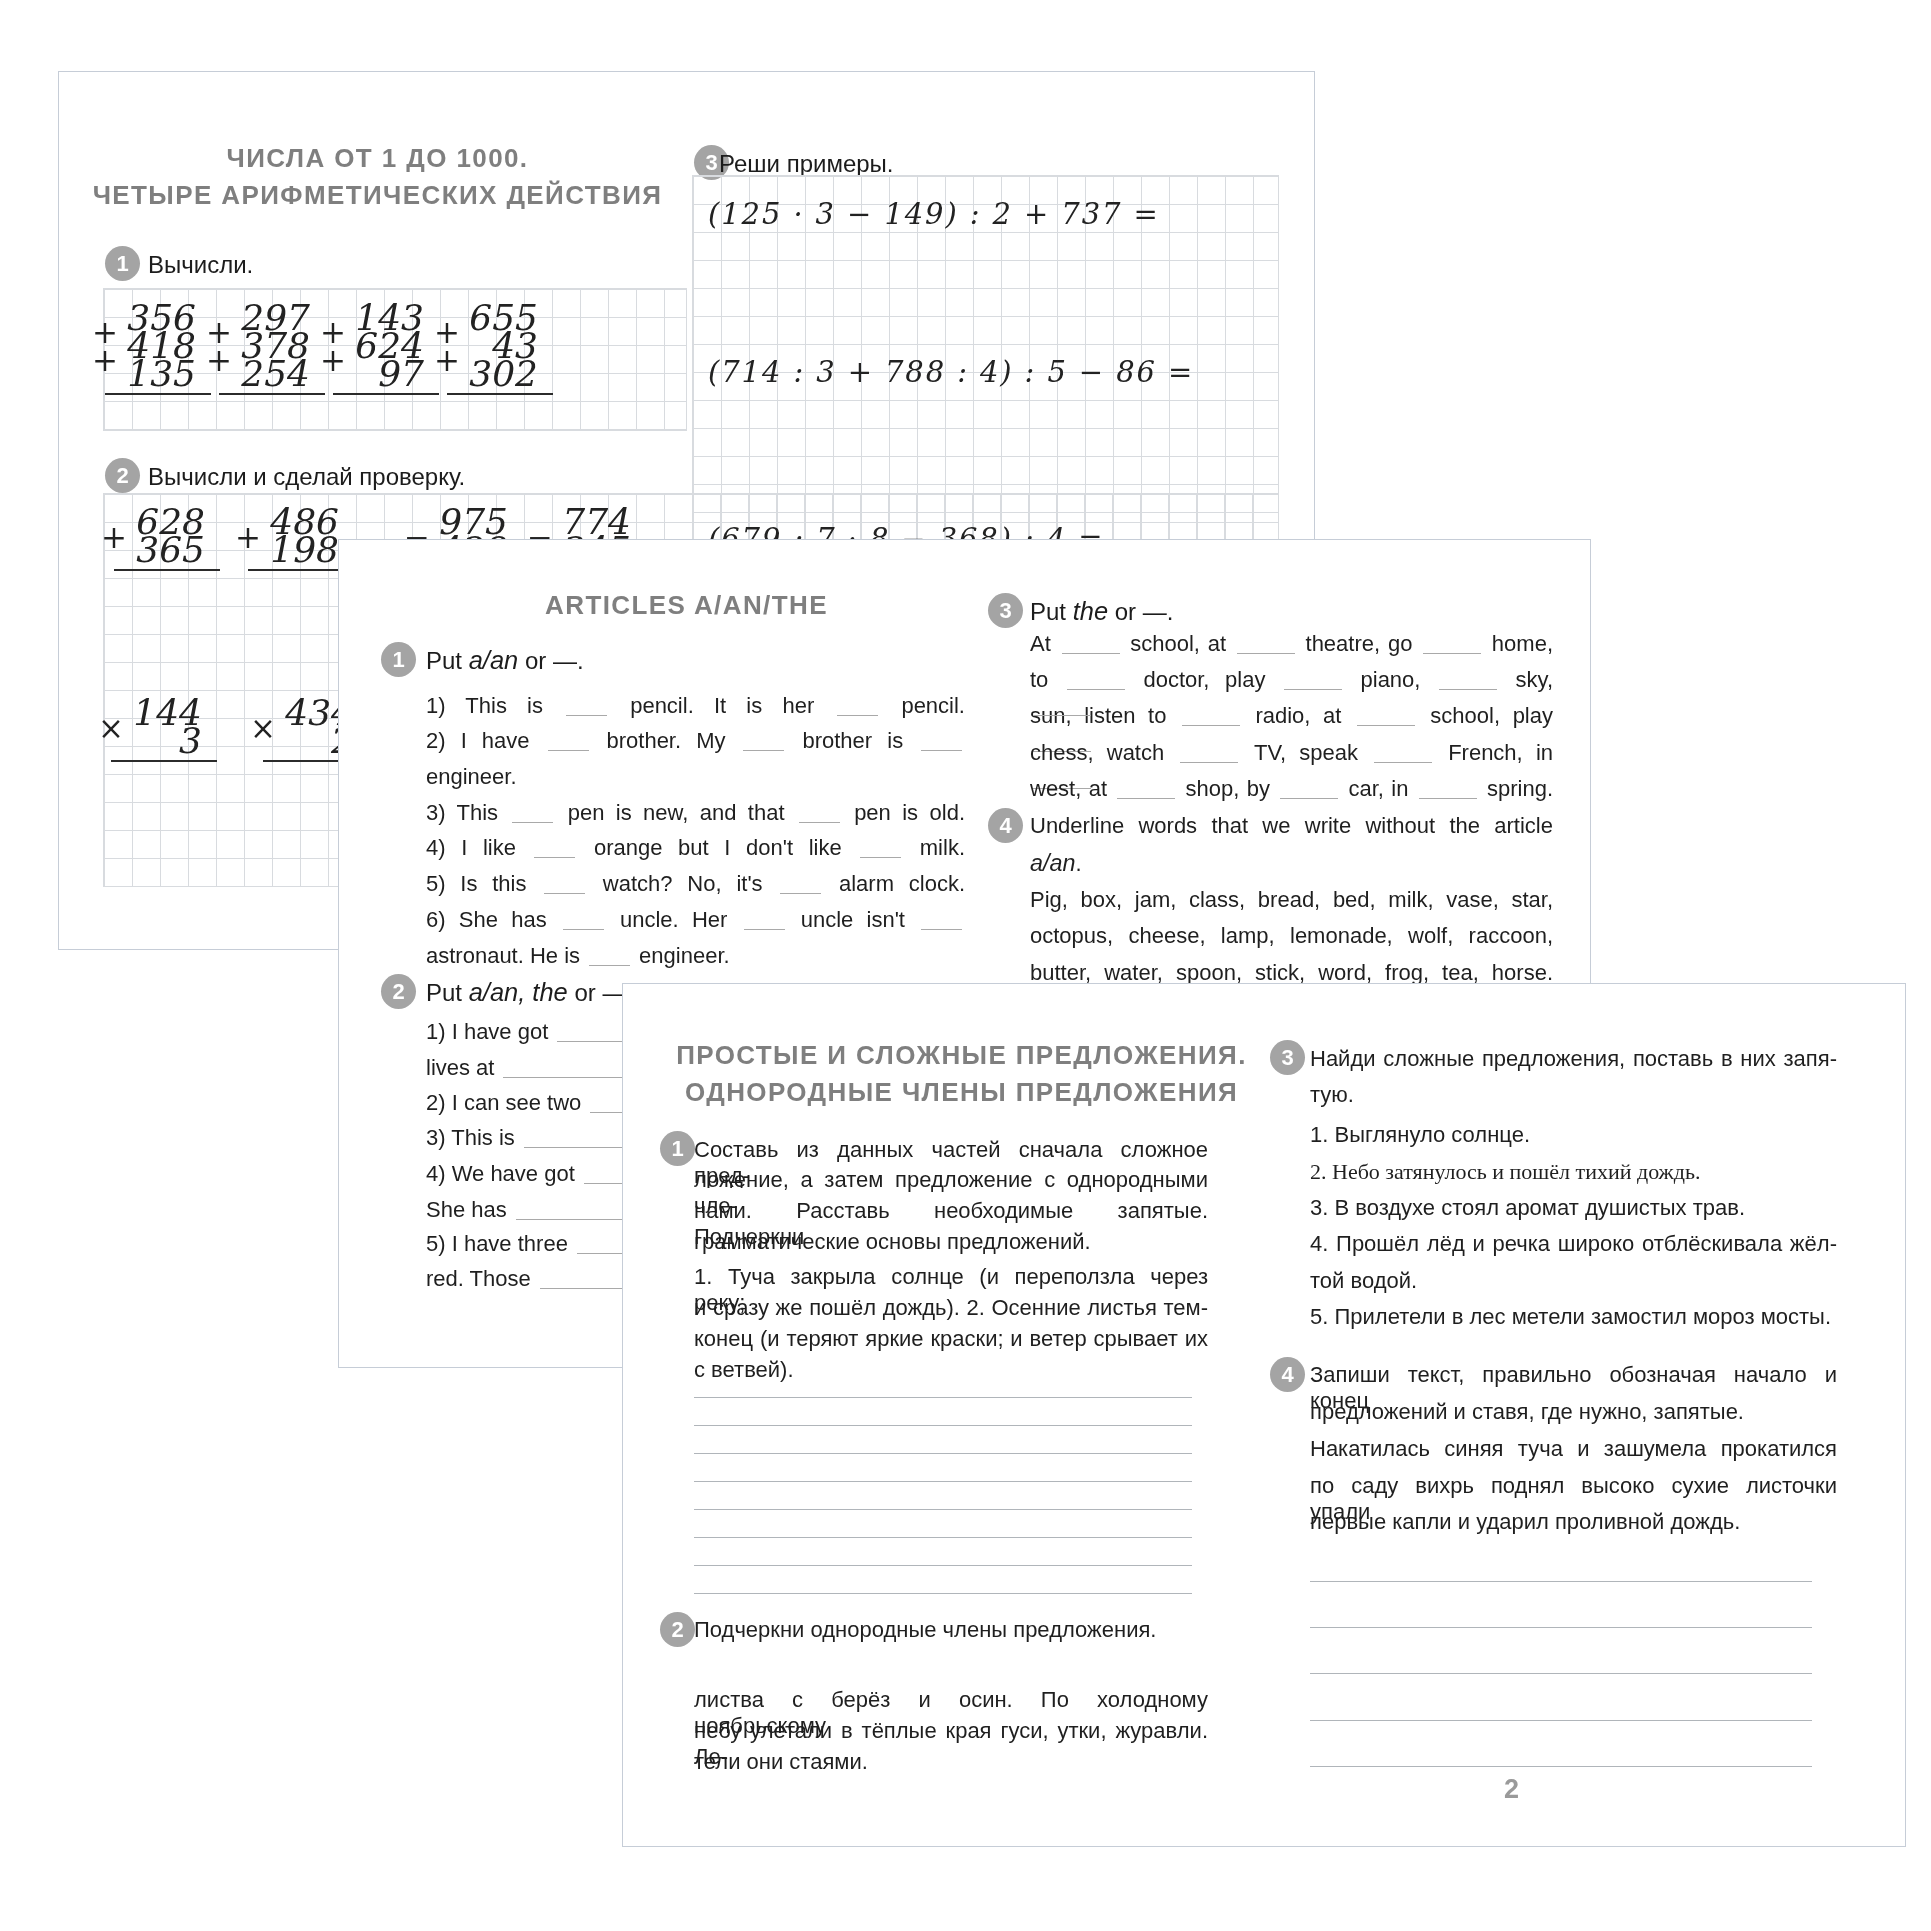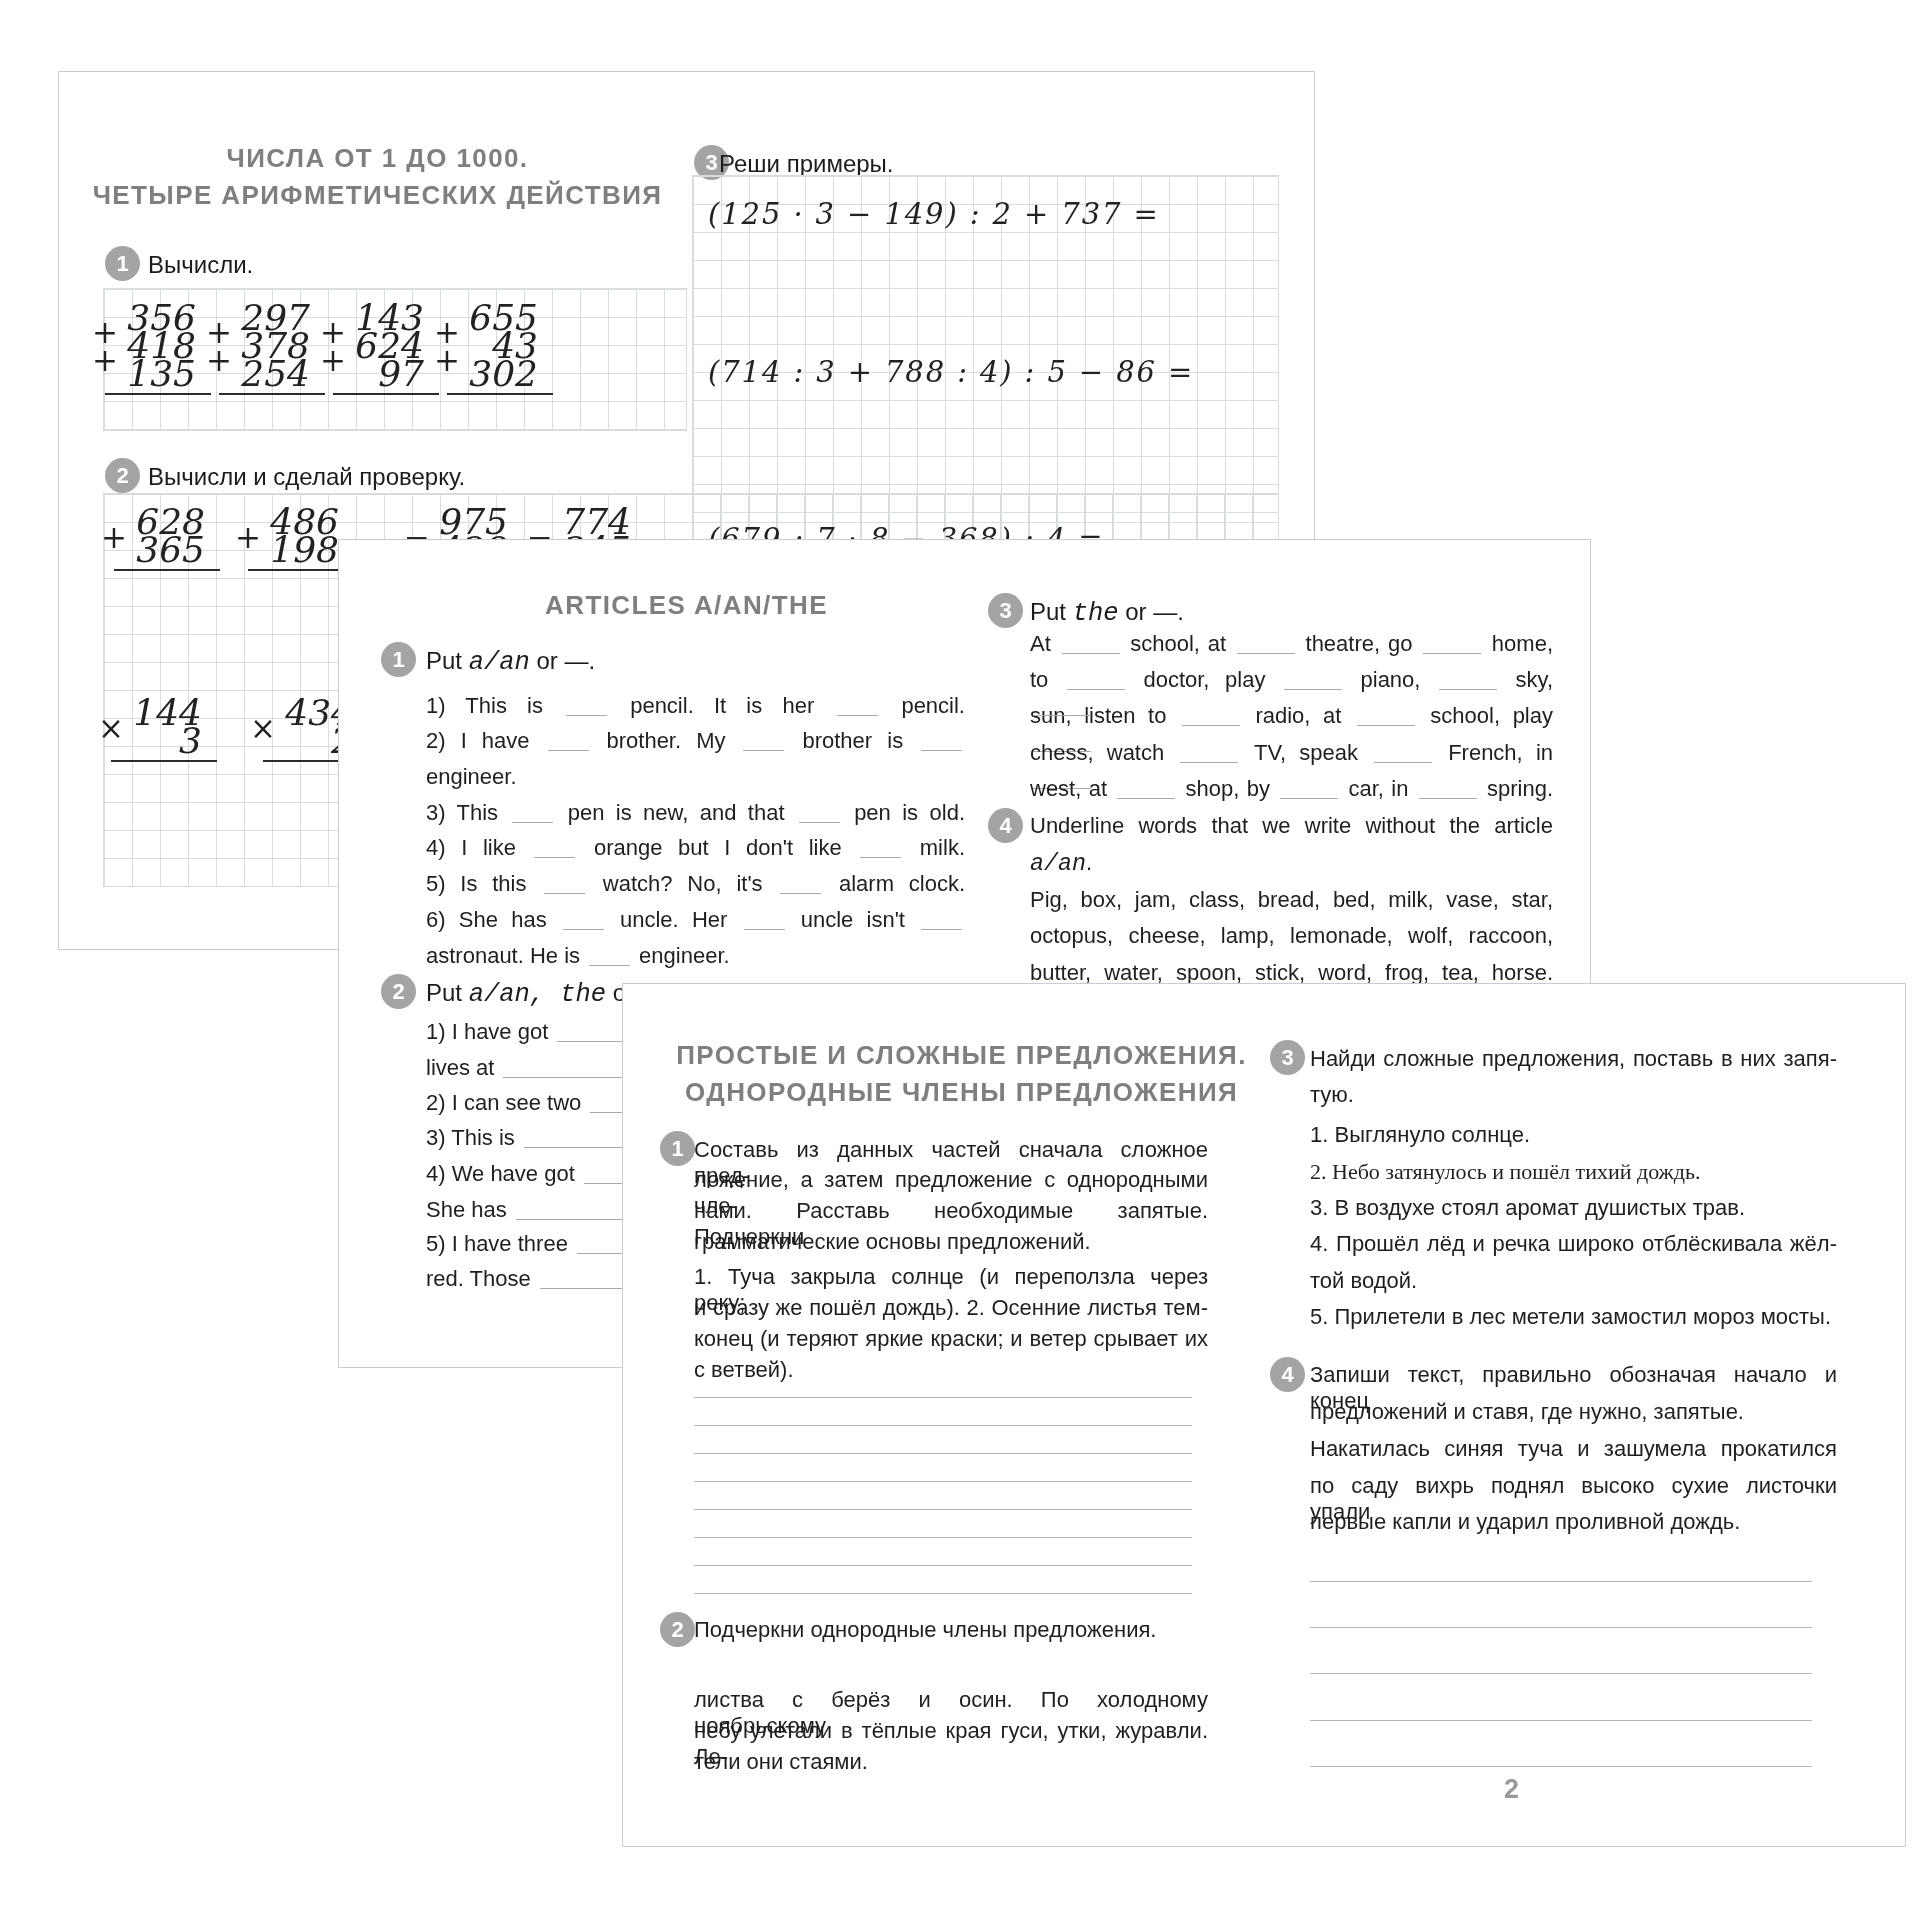--- a/index.html
+++ b/index.html
@@ -8,21 +8,21 @@
   .page{position:absolute;background:#ffffff;border:1.9px solid #c6cdd7;overflow:hidden;}
   #page1{left:58px;top:71px;width:1255px;height:877px;}
   #page2{left:338px;top:539px;width:1251px;height:827px;}
   #page3{left:622px;top:983px;width:1234px;height:862px;padding-left:48px;}
 
   .gtitle{position:absolute;text-align:center;font-family:"Liberation Sans",sans-serif;
           font-weight:bold;color:#7f7f7f;letter-spacing:1.4px;font-size:26px;white-space:nowrap;}
   .circ{position:absolute;width:35px;height:35px;border-radius:50%;background:#a4a4a4;color:#fff;
         font-weight:bold;font-size:22px;display:flex;align-items:center;justify-content:center;}
   .exh{position:absolute;font-size:24px;line-height:29px;color:#1c1c1c;white-space:nowrap;}
-  .exh i, .line i{font-family:Liberation Mono, monospace;font-style:italic;font-size:1.06em;}
+  .exh i, .line i{font-family:Liberation Sans, sans-serif;font-style:italic;font-size:1.06em;}
   .line{position:absolute;font-size:22px;line-height:26px;color:#1f1f1f;}
   .j{text-align:justify;text-align-last:justify;}
   .blank{display:inline-block;width:41px;height:11.6px;border-bottom:1.9px solid #a9a9a9;
          vertical-align:-2.9px;margin:0 2.9px;}
   .p2ex3 .blank{width:58px;}
   .p2ex2 .blank{width:126px;}
   .grid{position:absolute;border:1px solid #d8dbdf;background-size:28px 28px;
         background-image:linear-gradient(to right,#d8dbdf 1px,transparent 1px),
                          linear-gradient(to bottom,#d8dbdf 1px,transparent 1px);}
   .cp{position:absolute;width:81px;font-family:"DejaVu Serif",serif;font-style:italic;color:#222;}

